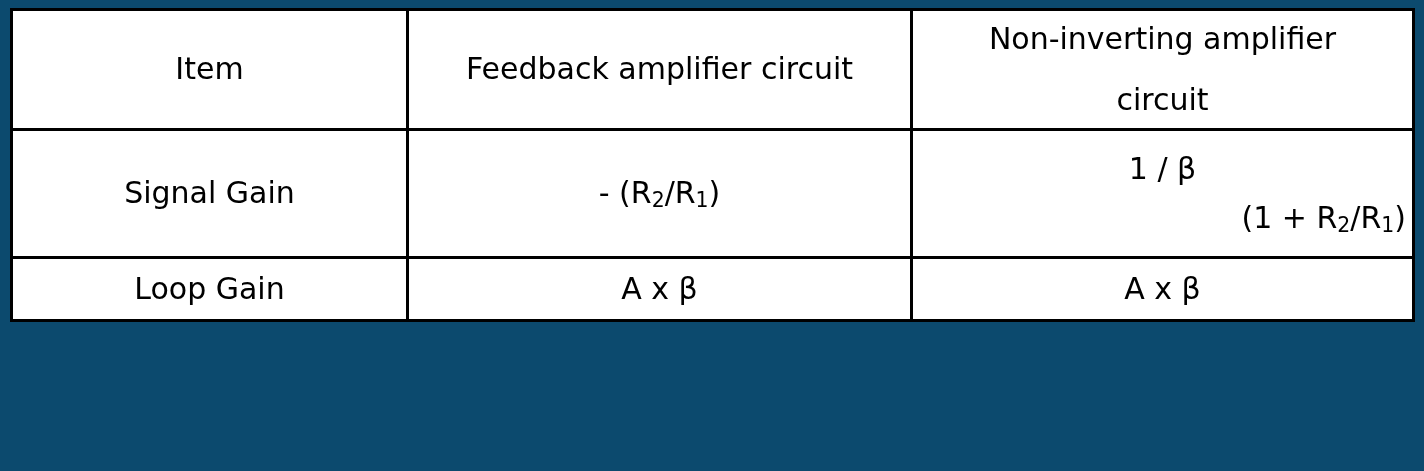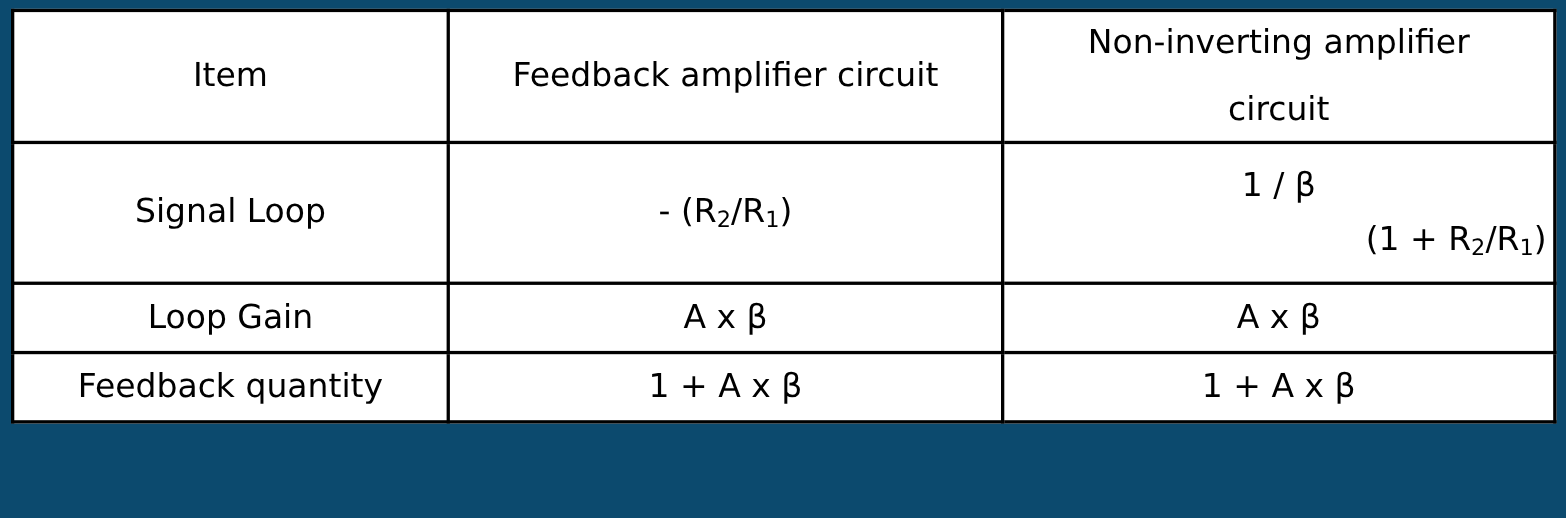--- a/index.html
+++ b/index.html
@@ -102,21 +102,21 @@
           <span class="cell-line">Feedback amplifier circuit</span>
         </td>
         <td>
           <span class="cell-line">Non-inverting amplifier</span>
           <span class="cell-line">circuit</span>
         </td>
       </tr>
 
       <tr class="row-signal-gain">
         <td>
-          <span class="cell-line">Signal Loop</span>
+          <span class="cell-line">Signal Gain</span>
         </td>
         <td>
           <span class="cell-line"><span>- (R</span><sub>2</sub><span>/R</span><sub>1</sub><span>)</span></span>
         </td>
         <td>
           <span class="cell-line">1 / β</span>
           <span class="cell-line"><span>(1 + R</span><sub>2</sub><span>/R</span><sub>1</sub><span>)</span></span>
         </td>
       </tr>
 
@@ -126,28 +126,17 @@
           <span class="cell-line">Loop Gain</span>
         </td>
         <td>
           <span class="cell-line">A x β</span>
         </td>
         <td>
           <span class="cell-line">A x β</span>
         </td>
       </tr>
 
-      <tr class="row-feedback">
-        <td>
-          <span class="cell-line">Feedback quantity</span>
-        </td>
-        <td>
-          <span class="cell-line">1 + A x β</span>
-        </td>
-        <td>
-          <span class="cell-line">1 + A x β</span>
-        </td>
-      </tr>
 
     </tbody>
   </table>
 
 </div>
 
 </body></html>

